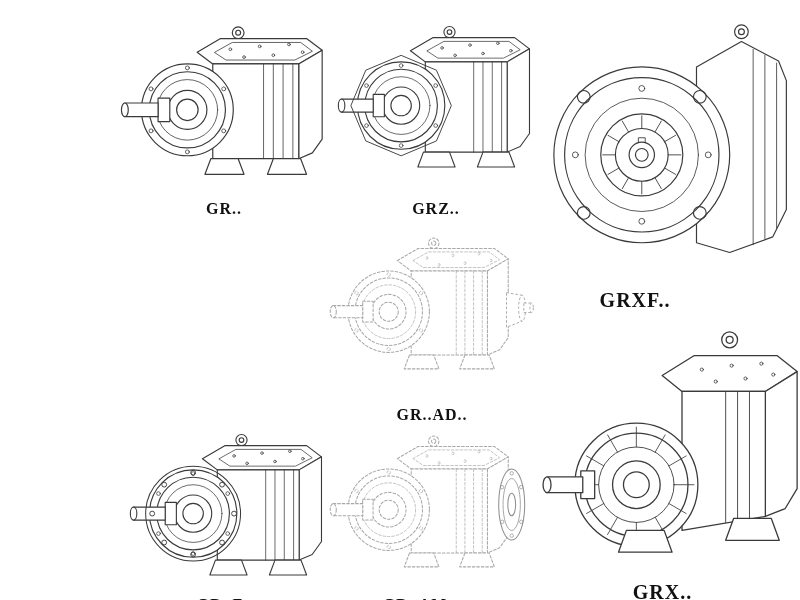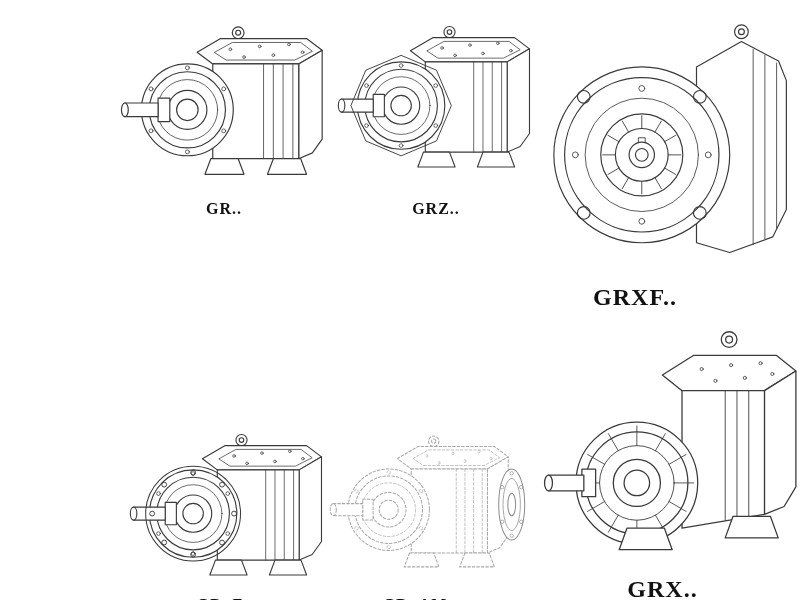--- a/index.html
+++ b/index.html
@@ -11,21 +11,21 @@
   .stage{position:relative;width:800px;height:600px;background:var(--background,#ffffff)}
   .fig{
     position:absolute;display:flex;flex-direction:column;
     align-items:center;justify-content:space-between;
   }
   .fig svg{display:block;color:var(--line-color,#3a3a3a)}
   .cap{
     font-weight:bold;font-size:16px;letter-spacing:1px;
     color:var(--label-color,#111111);white-space:nowrap;line-height:1.2;
   }
-  .cap.lg{font-size:24px}
+  .cap.lg{font-size:20px}
   .defs{position:absolute;width:0;height:0;overflow:hidden}
 </style>
 </head>
 <body>
 
 <svg class="defs" aria-hidden="true">
   <defs>
 
     <g id="gb-base" stroke="currentColor" stroke-width="1.2" stroke-linejoin="round" stroke-linecap="round" fill="#fff">
       <circle cx="122" cy="13" r="6" fill="none"></circle>
@@ -197,20 +197,26 @@
   </figure>
 
   <figure class="fig" style="left:506px;top:2px;width:258px;height:294px">
     <svg viewBox="0 0 260 268" width="254" height="262">
         <use href="#g-grxf"></use>
       </svg>
     <figcaption class="cap lg" style="transform:translateX(-40px)">GRXF..</figcaption>
   </figure>
 
 
+  <figure class="fig" style="left:288px;top:216px;width:208px;height:192px">
+    <svg viewBox="0 0 240 172" width="208" height="149">
+        <use href="#g-grad"></use>
+      </svg>
+    <figcaption class="cap">GR..AD..</figcaption>
+  </figure>
 
   <figure class="fig" style="left:500px;top:302px;width:285px;height:286px">
     <svg viewBox="0 0 285 262" width="283" height="260">
         <use href="#g-grx"></use>
       </svg>
     <figcaption class="cap lg" style="transform:translateX(-20px)">GRX..</figcaption>
   </figure>
 
   <figure class="fig" style="left:82px;top:412px;width:212px;height:186px">
     <svg viewBox="0 0 215 172" width="200" height="160">

